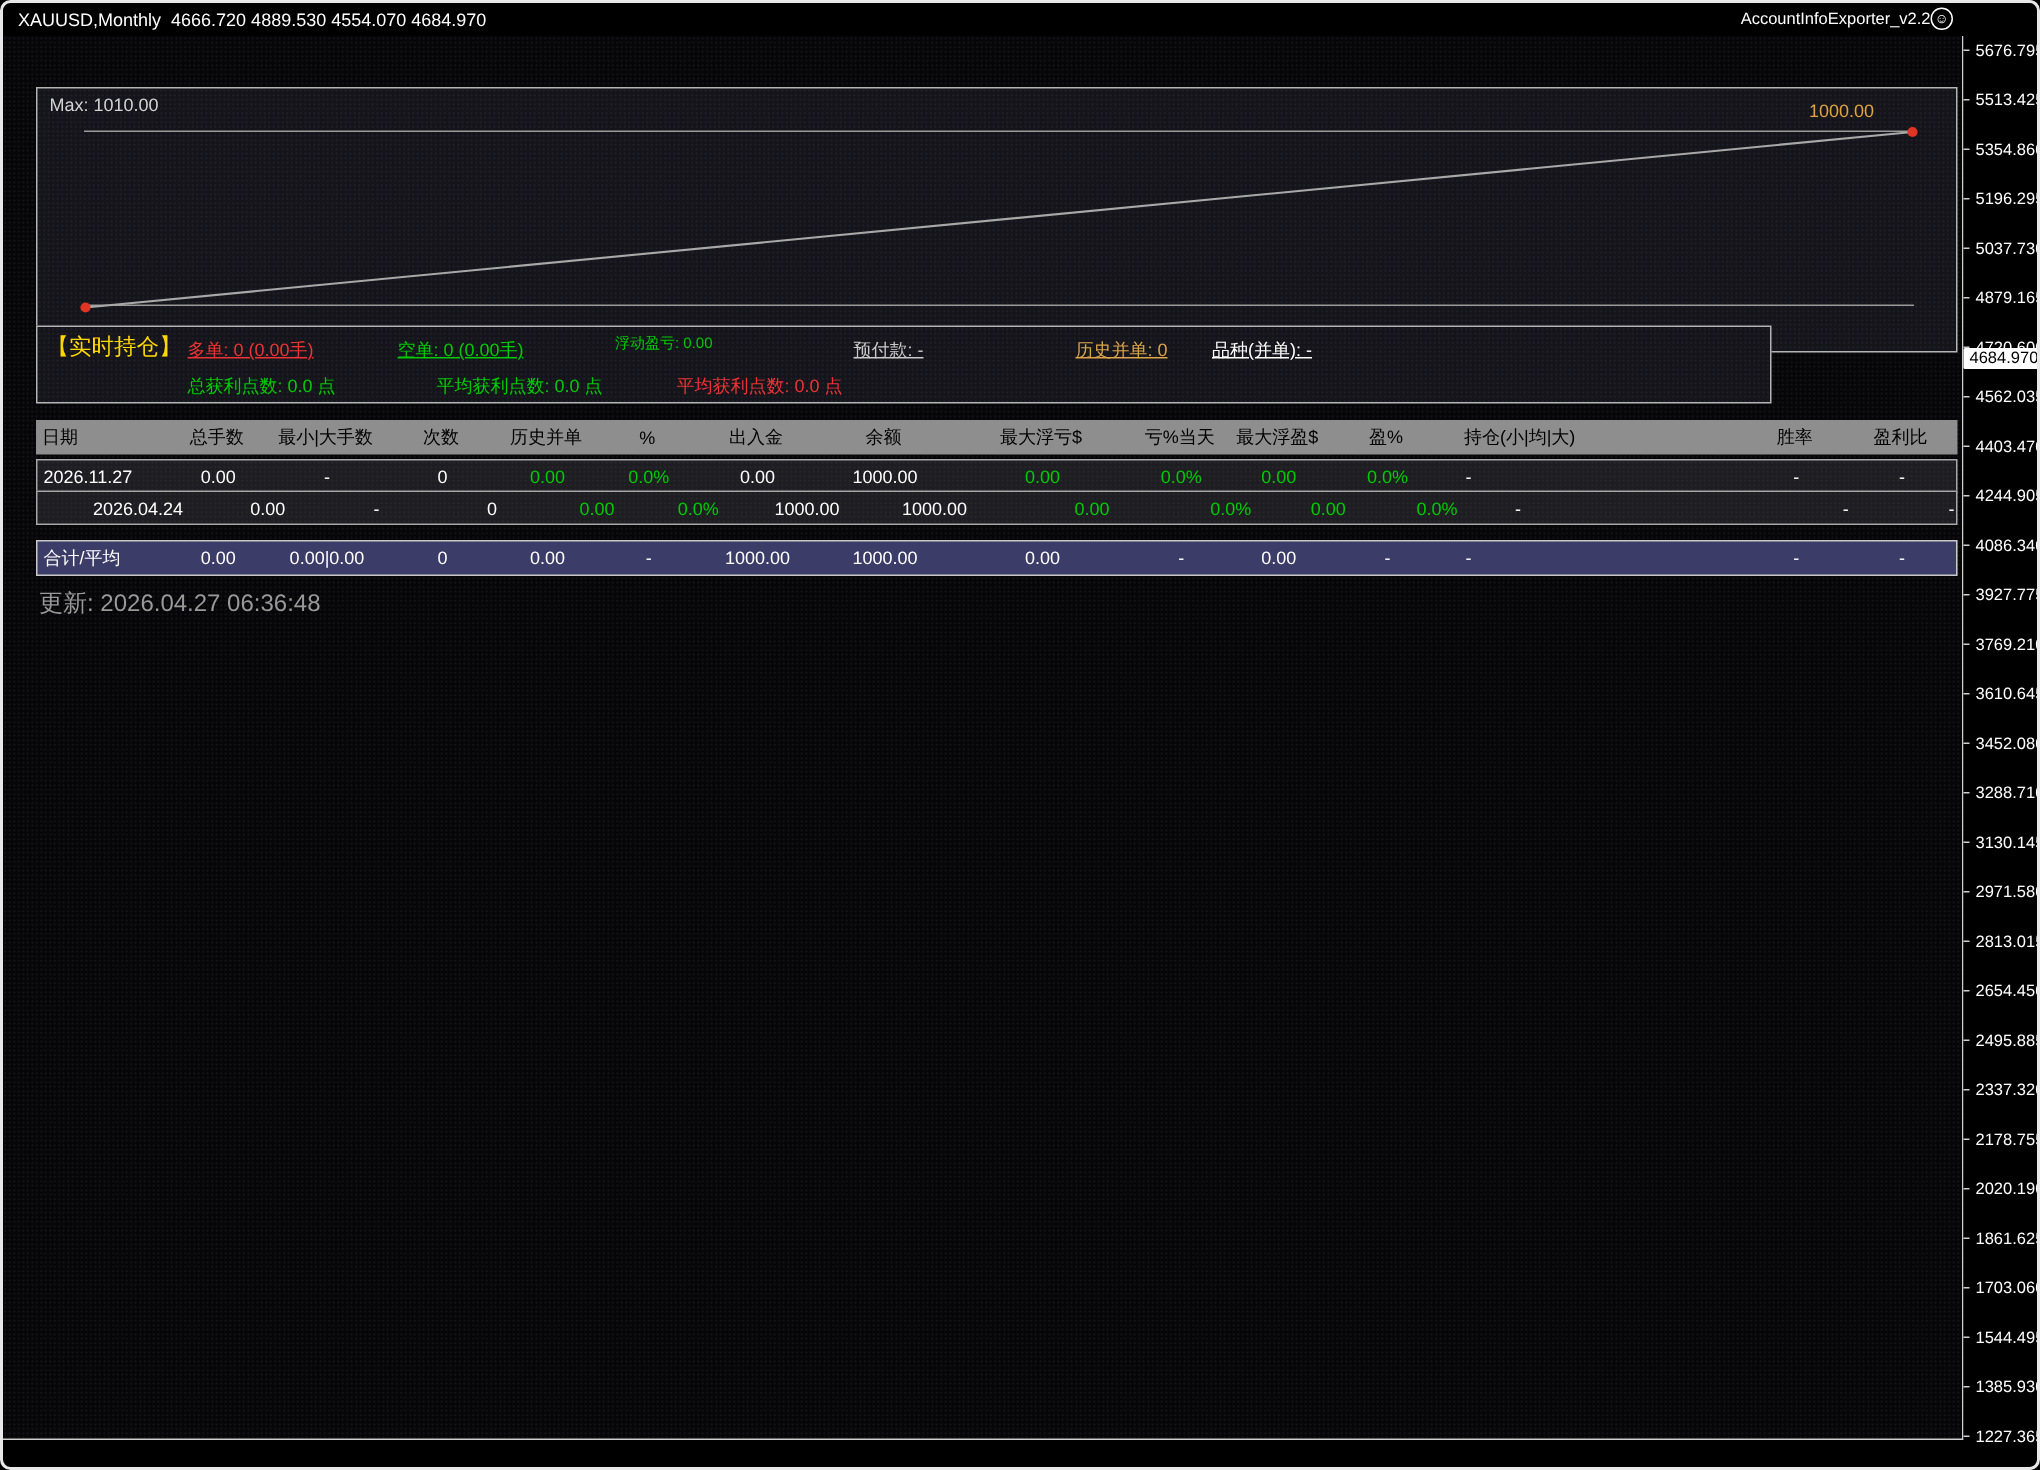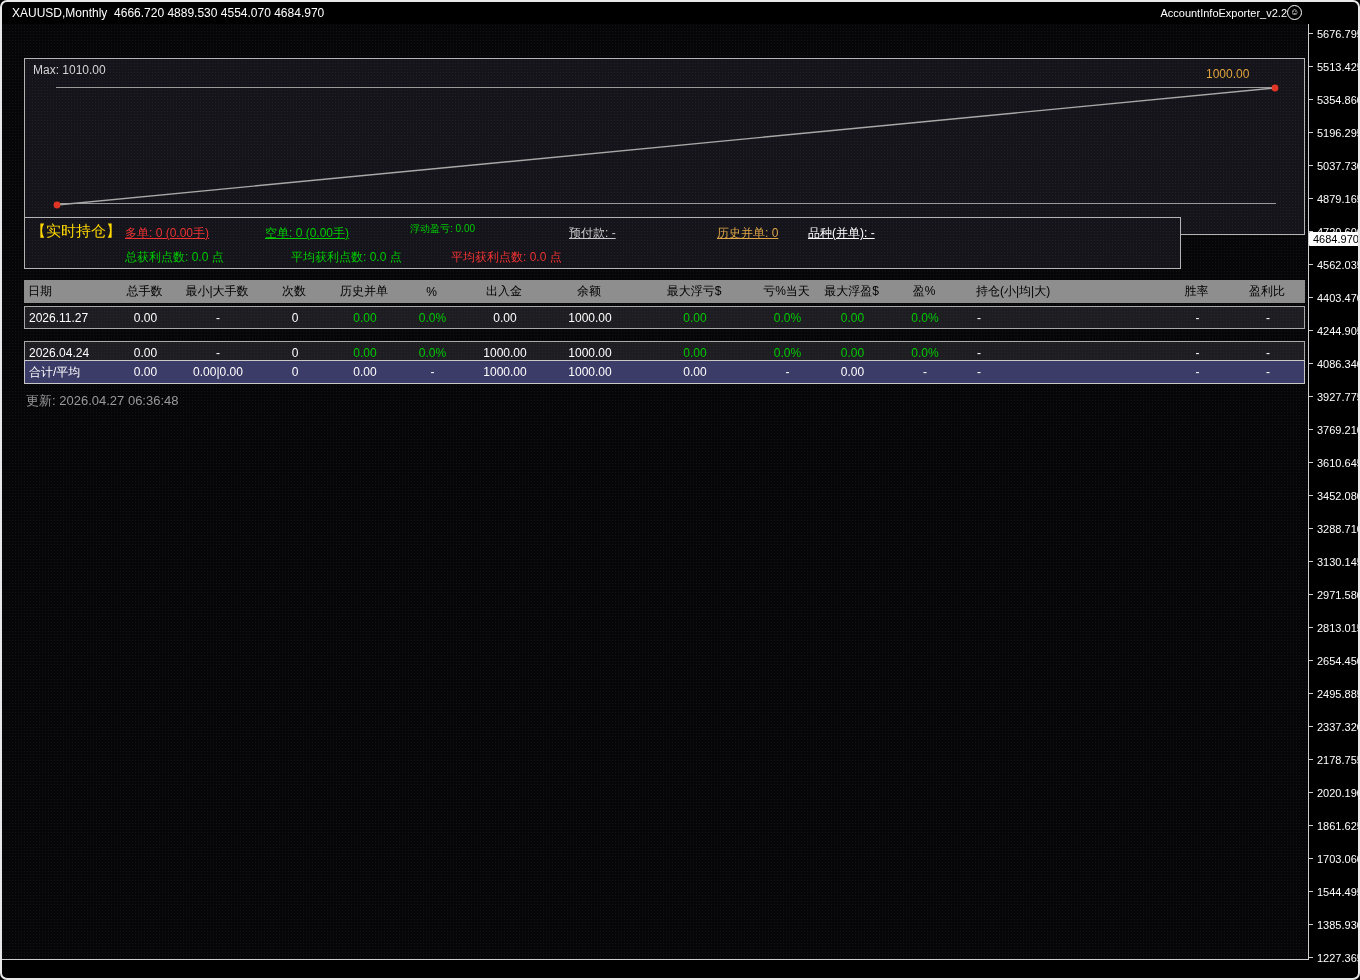--- a/index.html
+++ b/index.html
@@ -37,24 +37,24 @@
 
   
   .trow{position:absolute;left:22px;width:1281px;height:23px;display:grid;box-sizing:border-box;
     grid-template-columns:90px 61px 84px 70px 70px 65px 80px 90px 120px 65px 65px 80px 200px 65px 76px;
     align-items:center;font-size:12px;color:#fff;}
   .trow>div{text-align:center;overflow:hidden;white-space:nowrap;}
   .trow>div:nth-child(1){text-align:left;padding-left:4px;}
   .trow>div:nth-child(13){text-align:left;padding-left:12px;}
   .thead{top:256px;background:#8e8e8e;color:#000;}
   .tdata{border:1px solid #a8a8a8;background-color:#1d1d22;background-image:radial-gradient(#26262c 0.8px,transparent 0.8px);background-size:3px 3px;}
-  .tdata.row0{top:282px;} .tdata.row1{top:317px;}
+  .tdata.row0{top:282px;} .tdata.row1{top:303px;padding-left:33px;}
   .tsum{top:336px;height:24px;background:#3c3c68;border:1px solid #c8c8c8;}
   .trow .g{color:#00cc00;}
-  .update-label{position:absolute;left:24px;top:368px;color:#999;font-size:13px;}
+  .update-label{position:absolute;left:24px;top:368px;color:#999;font-size:16px;}
 
   
   .price-axis{position:absolute;left:1307px;top:22px;width:53px;height:936px;background:#000;}
   .axis-label{position:absolute;left:0;height:13px;display:flex;align-items:center;color:#fff;font-size:11px;}
   .axis-label .tick{display:inline-block;width:4px;height:1px;background:#cfcfcf;margin-right:4px;}
   .price-tag{position:absolute;left:0;top:208px;background:#fff;color:#000;font-size:11px;padding:1px 3px 1px 4px;border-radius:1px;}
 
   
   .time-axis{position:absolute;left:0;top:958px;width:1307px;height:20px;color:#fff;font-size:11px;}
   .t-tick{position:absolute;top:-5px;width:1px;height:5px;background:#fff;}

